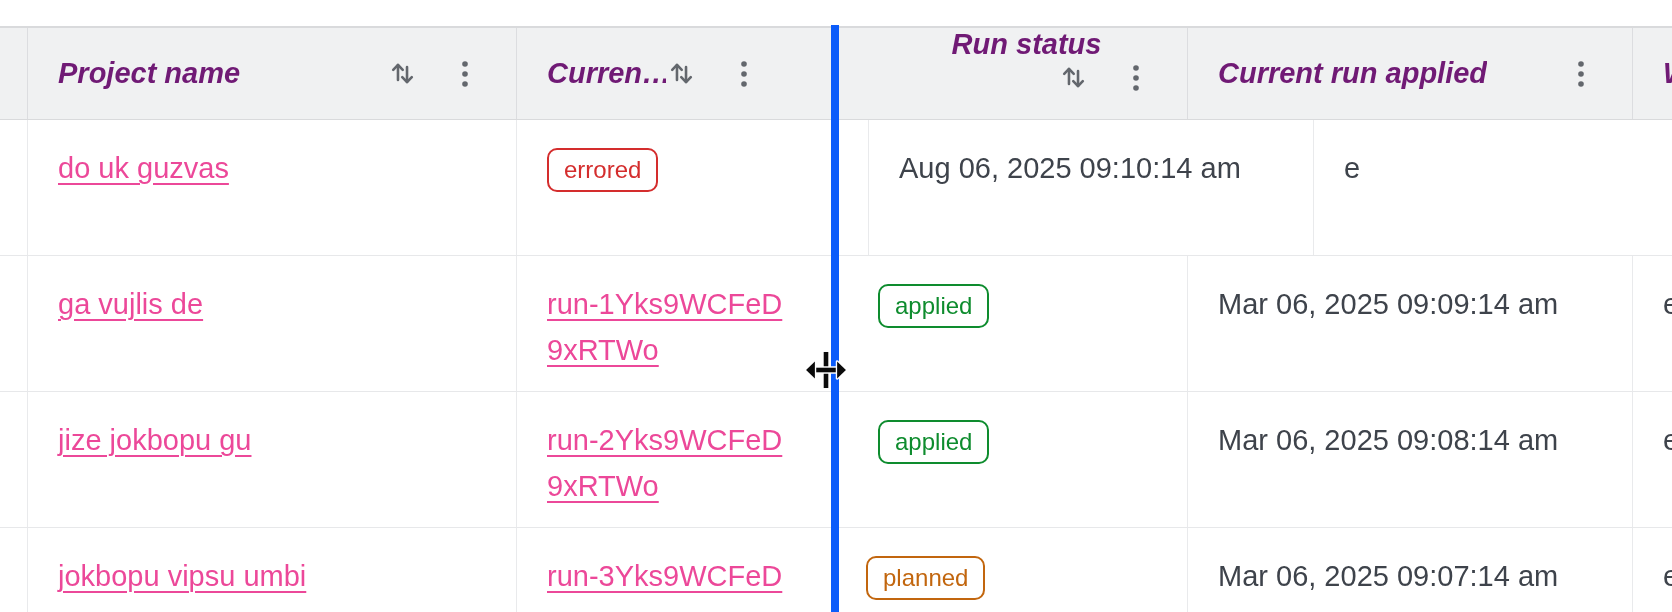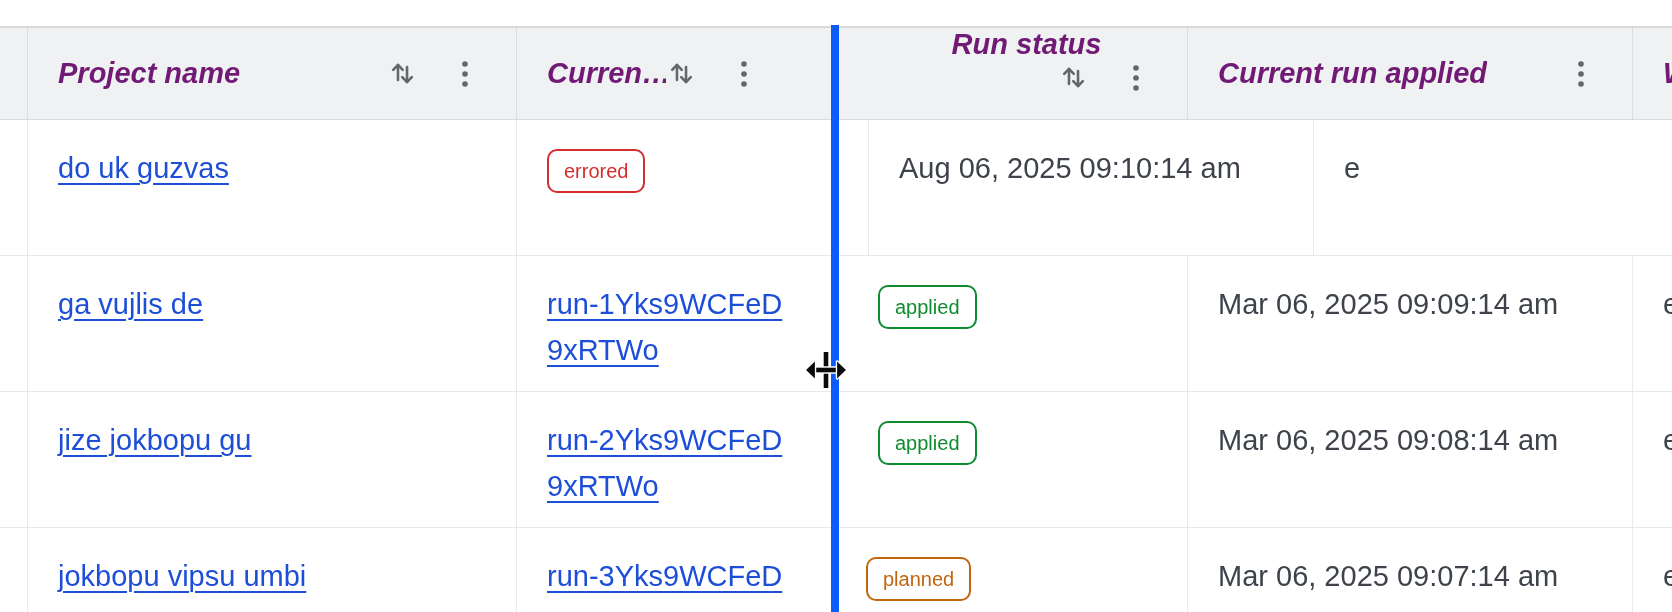--- a/index.html
+++ b/index.html
@@ -37,25 +37,25 @@
     padding:25px 30px 0 30px;font-size:29px;line-height:46px;color:#3e434b;
     overflow:hidden;
   }
   .cell.last{border-right:none;flex:1 1 auto;padding-right:0;}
   .w-spacer{width:28px;padding:0;}
   .w-project{width:489px;}
   .w-run{width:319px;padding-right:40px;word-break:break-all;}
   .w-status{width:352px;flex-direction:column;}
   .w-applied{width:445px;}
   a.tlink{
-    color:#1d4ed8;text-decoration:underline;text-decoration-thickness:2px;
+    color:#ec4899;text-decoration:underline;text-decoration-thickness:2px;
     text-underline-offset:5px;cursor:pointer;margin-top:24px;
   }
   .badge{
-    display:inline-block;background:#ffffff;font-size:20px;line-height:36px;
+    display:inline-block;background:#ffffff;font-size:24px;line-height:36px;
     padding:2px 15px;border:2px solid;border-radius:10px;margin-top:2px;
   }
   .badge[data-status="errored"]{color:#d42d2d;border-color:#d42d2d;}
   .badge[data-status="applied"]{color:#0e8c2e;border-color:#0e8c2e;margin-left:12px;}
   .badge[data-status="planned"]{color:#c2660e;border-color:#c2660e;}
   
   .resize-line{
     position:absolute;left:831px;top:25px;width:8px;height:587px;
     background:#0b5cfa;z-index:5;cursor:col-resize;
   }

